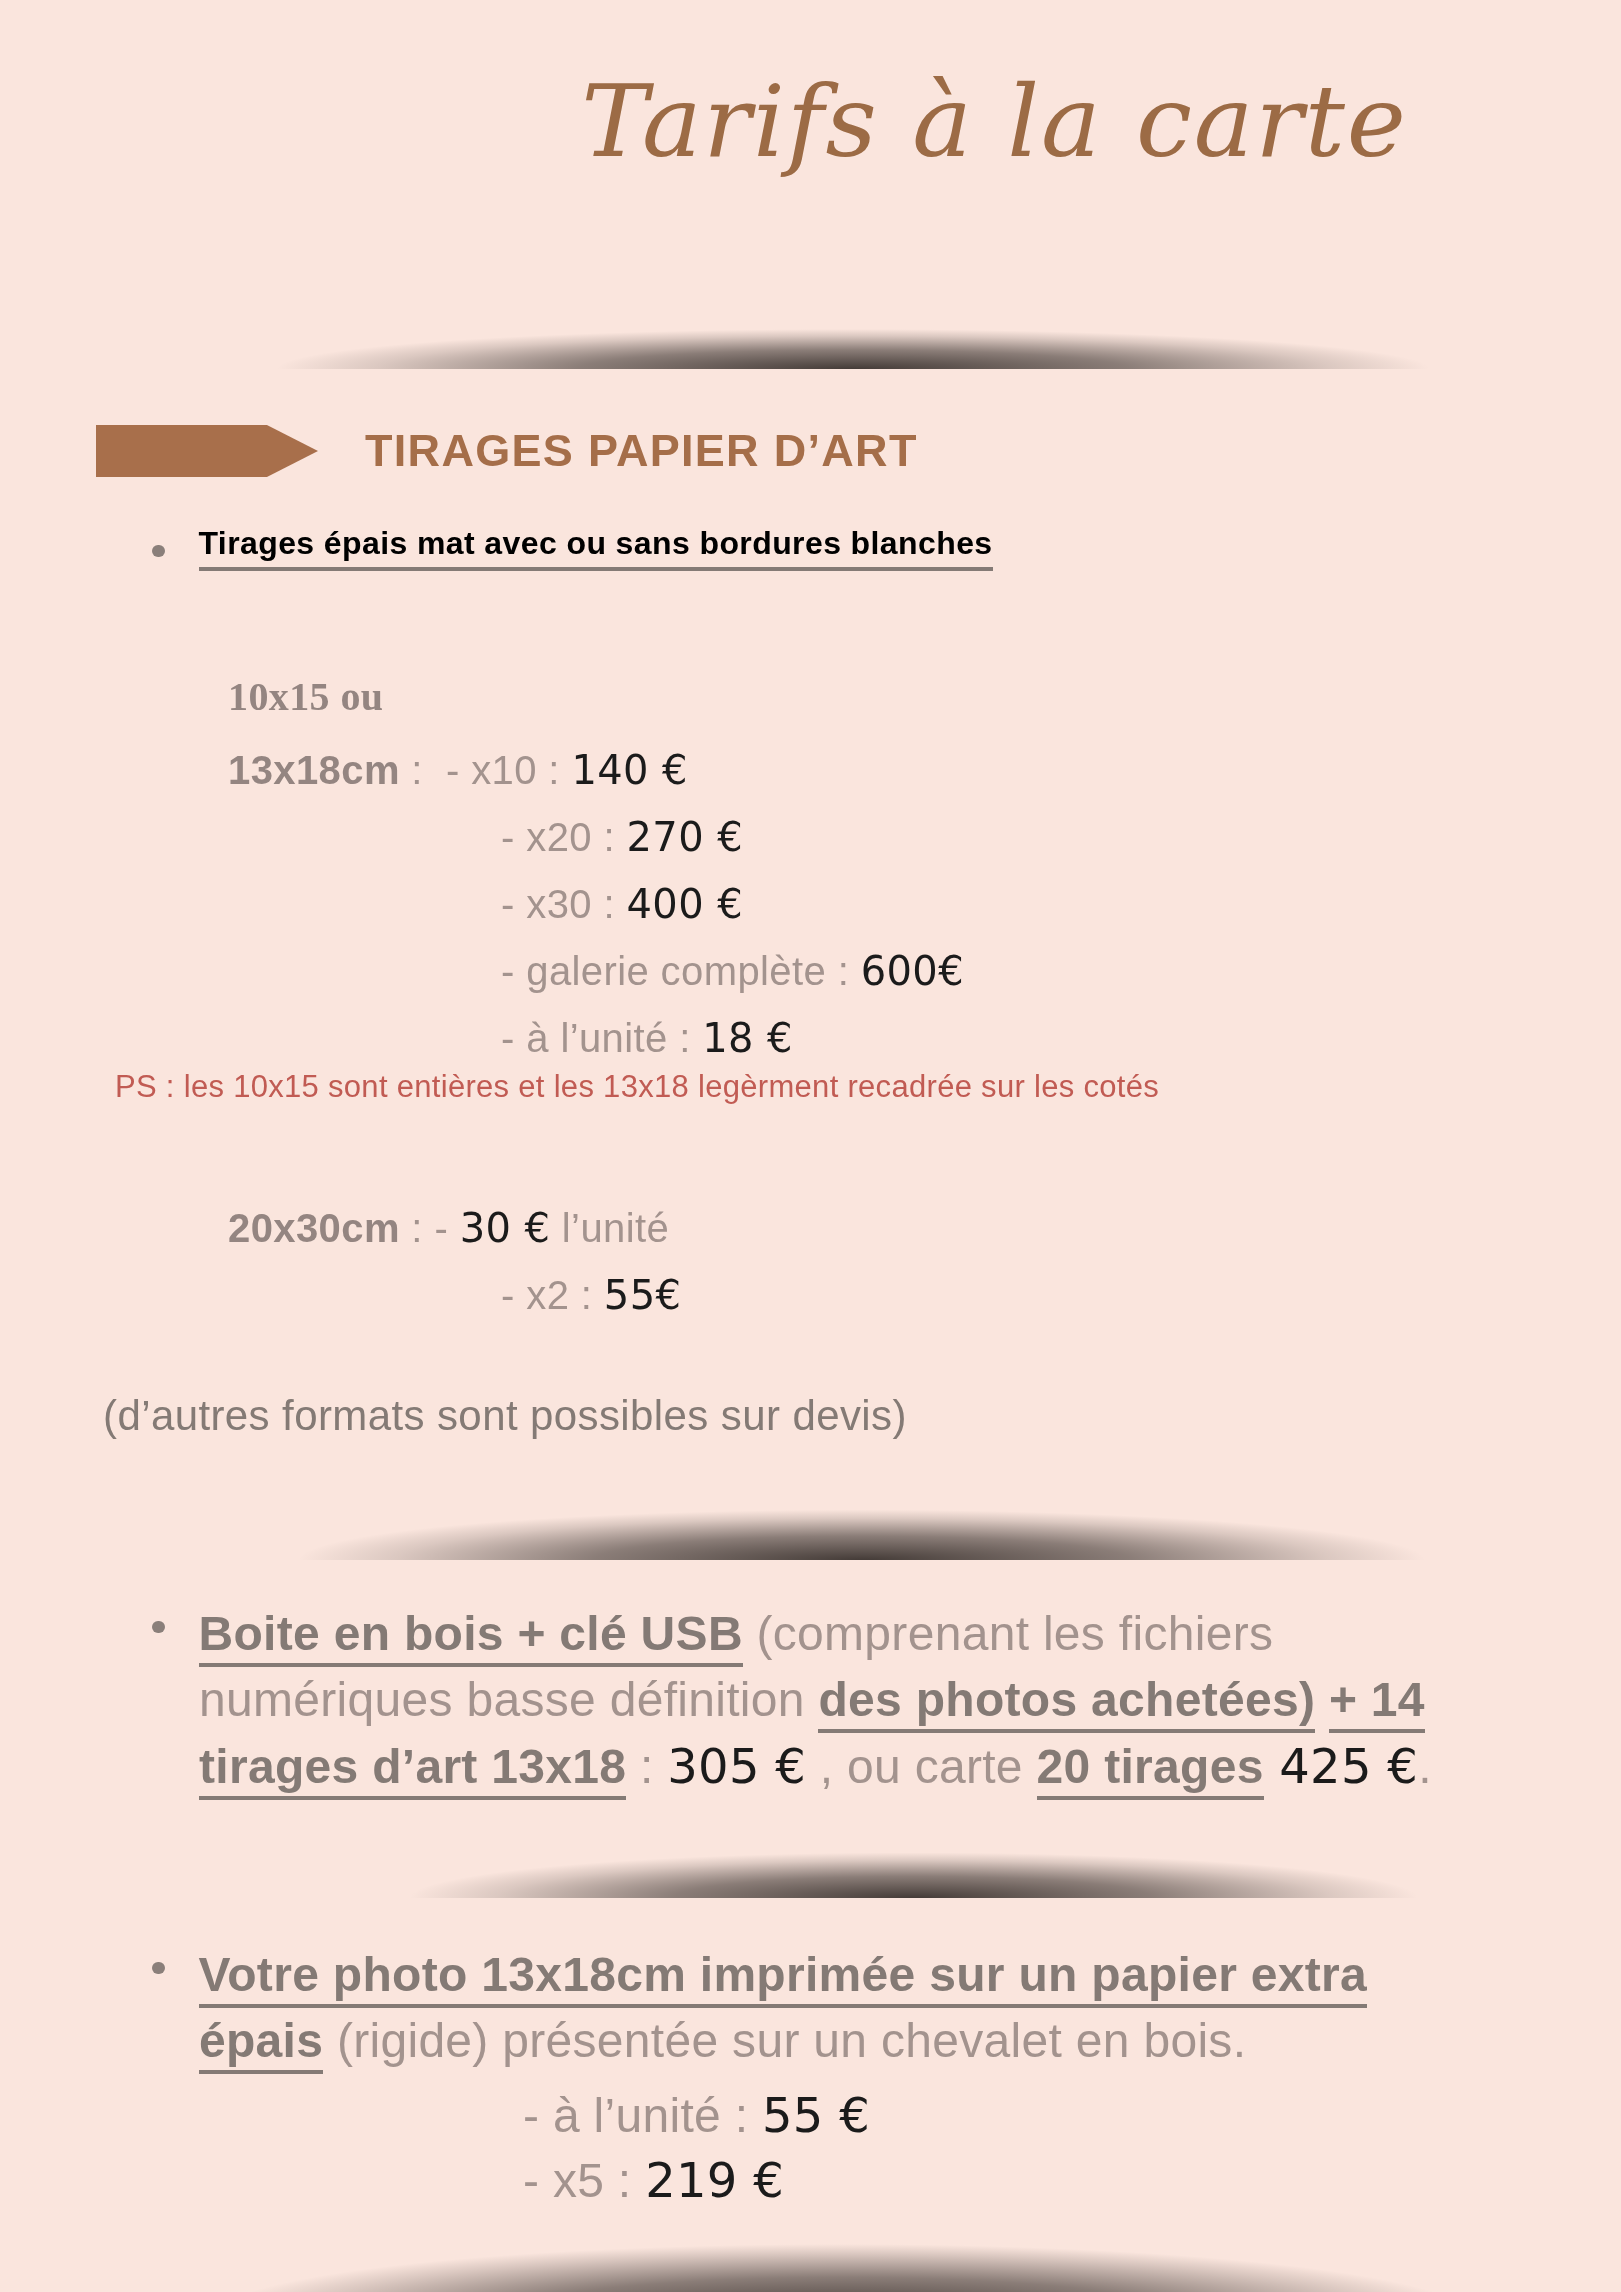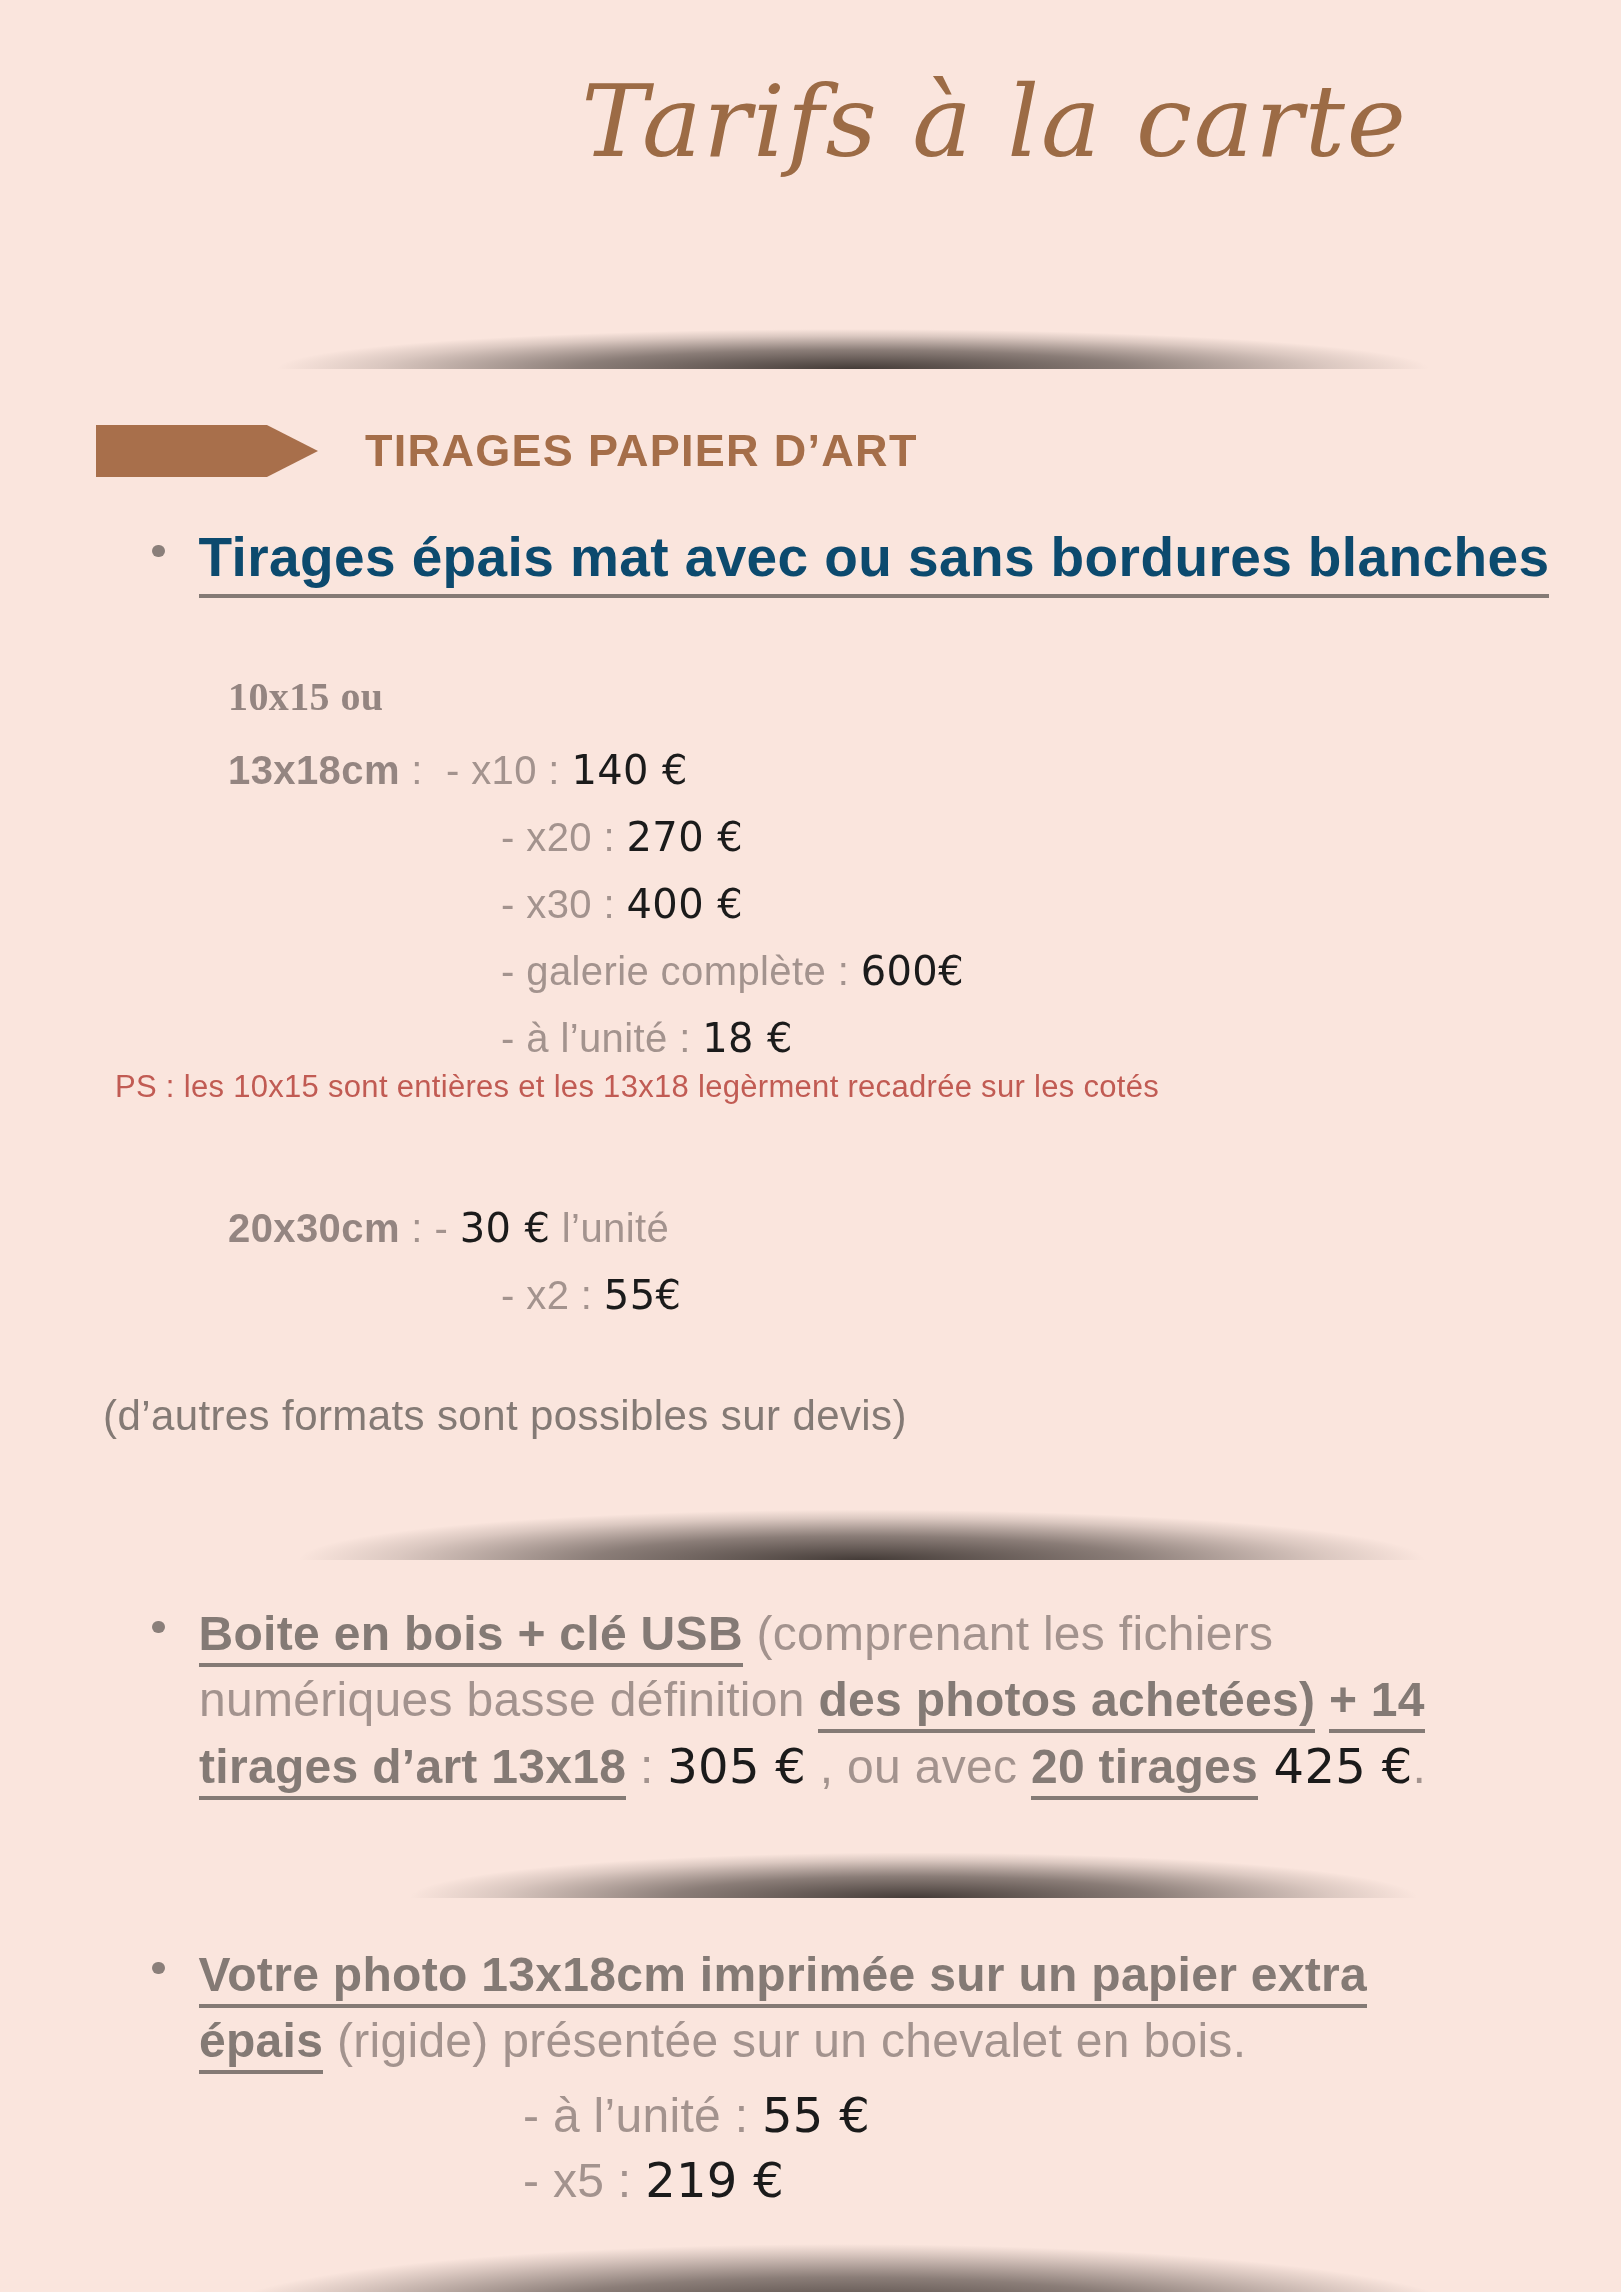--- a/index.html
+++ b/index.html
@@ -43,21 +43,21 @@
     margin-left:47px; font-size:45px; font-weight:bold;
     color:#a56e49; letter-spacing:1.3px; white-space:pre;
   }
 
   
   .bullet-row { display:flex; align-items:flex-start; }
   .dot { width:12.5px; height:12.5px; border-radius:50%; background:#8a7f7a; flex:none; margin-top:19.7px; }
   .b1 { top:525px; left:152px; }
   .b1 .dot { margin-right:34px; }
   .h-underline {
-    font-size:55px; font-weight:bold; color:#0c4a6e;
+    font-size:32px; font-weight:bold; color:#000000;
     border-bottom:4.5px solid #847a75; padding-bottom:5.4px;
     letter-spacing:0.4px; white-space:pre;
   }
 
   
   .line { white-space:pre-wrap; }
   .block { font-size:40px; letter-spacing:0.4px; }
   .block1 { top:663px; left:228px; line-height:67px; }
   .block2 { top:1195px; left:228px; line-height:67px; }
   .ind { padding-left:273px; }
@@ -117,21 +117,21 @@
 <div class="abs devis line">(d’autres formats sont possibles sur devis)</div>
 
 <div class="abs shadow d2"></div>
 
 <div class="abs sec sec-boite">
   <div class="bullet-row">
     <span class="dot"></span>
     <div class="line"><span class="u">Boite en bois + clé USB</span><span class="light"> (comprenant les fichiers</span></div>
   </div>
   <div class="line" style="padding-left:47px;"><span class="light">numériques basse définition </span><span class="u">des photos achetées)</span><span class="light"> </span><span class="u">+ 14</span></div>
-  <div class="line" style="padding-left:47px;"><span class="u">tirages d’art 13x18</span><span class="light"> : </span><span class="dark">305 €</span><span class="light"> , ou avec </span><span class="u">20 tirages</span><span class="dark"> 425 €</span><span class="light">.</span></div>
+  <div class="line" style="padding-left:47px;"><span class="u">tirages d’art 13x18</span><span class="light"> : </span><span class="dark">305 €</span><span class="light"> , ou carte </span><span class="u">20 tirages</span><span class="dark"> 425 €</span><span class="light">.</span></div>
 </div>
 
 <div class="abs shadow d3"></div>
 
 <div class="abs sec sec-photo">
   <div class="bullet-row">
     <span class="dot"></span>
     <div class="line"><span class="u">Votre photo 13x18cm imprimée sur un papier extra</span></div>
   </div>
   <div class="line" style="padding-left:47px;"><span class="u">épais</span><span class="light"> (rigide) présentée sur un chevalet en bois.</span></div>

